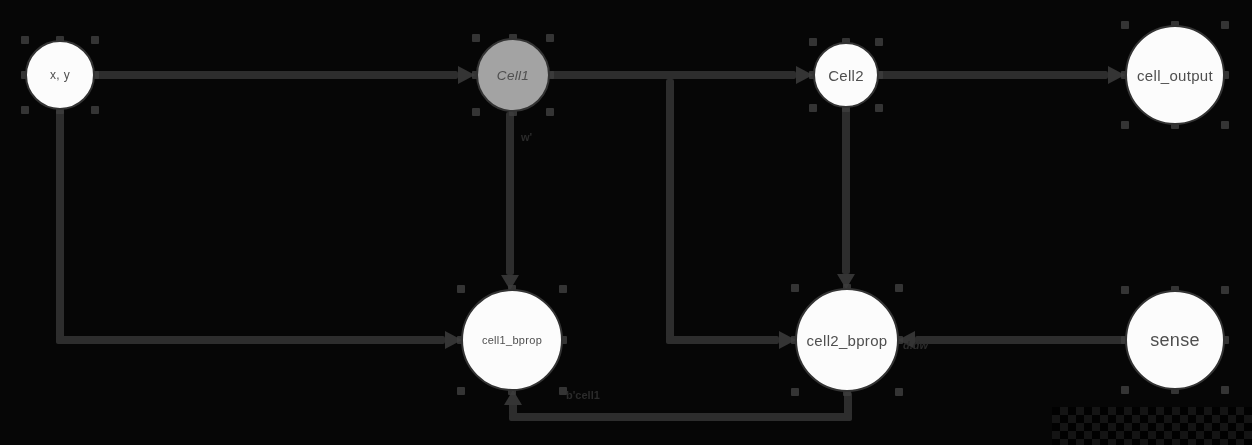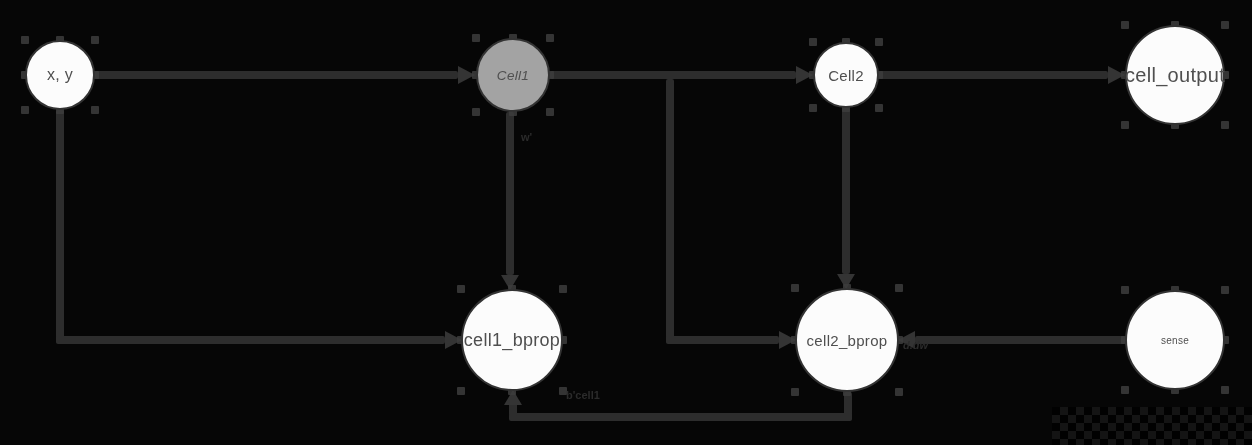--- a/index.html
+++ b/index.html
@@ -124,21 +124,21 @@
   <div id="nodes-layer">
       <div class="handle" style="left: 21px; top: 36px; background: rgb(61, 61, 61);"></div>
       <div class="handle" style="left: 56px; top: 36px; background: rgb(61, 61, 61);"></div>
       <div class="handle" style="left: 91px; top: 36px; background: rgb(61, 61, 61);"></div>
       <div class="handle" style="left: 21px; top: 71px; background: rgb(61, 61, 61);"></div>
       <div class="handle" style="left: 91px; top: 71px; background: rgb(61, 61, 61);"></div>
       <div class="handle" style="left: 21px; top: 106px; background: rgb(61, 61, 61);"></div>
       <div class="handle" style="left: 56px; top: 106px; background: rgb(61, 61, 61);"></div>
       <div class="handle" style="left: 91px; top: 106px; background: rgb(61, 61, 61);"></div>
       <div class="node" style="left: 25px; top: 40px; width: 70px; height: 70px; background: rgb(252, 252, 252); border-color: rgb(51, 51, 51);">
-        <span class="node-label" style="font-size: 16px;">x, y</span>
+        <span class="node-label" style="font-size: 12px;">x, y</span>
       </div>
       <div class="handle" style="left: 472px; top: 34px; background: rgb(61, 61, 61);"></div>
       <div class="handle" style="left: 509px; top: 34px; background: rgb(61, 61, 61);"></div>
       <div class="handle" style="left: 546px; top: 34px; background: rgb(61, 61, 61);"></div>
       <div class="handle" style="left: 472px; top: 71px; background: rgb(61, 61, 61);"></div>
       <div class="handle" style="left: 546px; top: 71px; background: rgb(61, 61, 61);"></div>
       <div class="handle" style="left: 472px; top: 108px; background: rgb(61, 61, 61);"></div>
       <div class="handle" style="left: 509px; top: 108px; background: rgb(61, 61, 61);"></div>
       <div class="handle" style="left: 546px; top: 108px; background: rgb(61, 61, 61);"></div>
       <div class="node" style="left: 476px; top: 38px; width: 74px; height: 74px; background: #a3a3a3; border-color: rgb(51, 51, 51); font-style: italic;">
@@ -157,32 +157,32 @@
       </div>
       <div class="handle" style="left: 1121px; top: 21px; background: rgb(61, 61, 61);"></div>
       <div class="handle" style="left: 1171px; top: 21px; background: rgb(61, 61, 61);"></div>
       <div class="handle" style="left: 1221px; top: 21px; background: rgb(61, 61, 61);"></div>
       <div class="handle" style="left: 1121px; top: 71px; background: rgb(61, 61, 61);"></div>
       <div class="handle" style="left: 1221px; top: 71px; background: rgb(61, 61, 61);"></div>
       <div class="handle" style="left: 1121px; top: 121px; background: rgb(61, 61, 61);"></div>
       <div class="handle" style="left: 1171px; top: 121px; background: rgb(61, 61, 61);"></div>
       <div class="handle" style="left: 1221px; top: 121px; background: rgb(61, 61, 61);"></div>
       <div class="node" style="left: 1125px; top: 25px; width: 100px; height: 100px; background: rgb(252, 252, 252); border-color: rgb(51, 51, 51);">
-        <span class="node-label" style="font-size: 20px;">cell_output</span>
+        <span class="node-label" style="font-size: 15px;">cell_output</span>
       </div>
       <div class="handle" style="left: 457px; top: 285px; background: rgb(61, 61, 61);"></div>
       <div class="handle" style="left: 508px; top: 285px; background: rgb(61, 61, 61);"></div>
       <div class="handle" style="left: 559px; top: 285px; background: rgb(61, 61, 61);"></div>
       <div class="handle" style="left: 457px; top: 336px; background: rgb(61, 61, 61);"></div>
       <div class="handle" style="left: 559px; top: 336px; background: rgb(61, 61, 61);"></div>
       <div class="handle" style="left: 457px; top: 387px; background: rgb(61, 61, 61);"></div>
       <div class="handle" style="left: 508px; top: 387px; background: rgb(61, 61, 61);"></div>
       <div class="handle" style="left: 559px; top: 387px; background: rgb(61, 61, 61);"></div>
       <div class="node" style="left: 461px; top: 289px; width: 102px; height: 102px; background: rgb(252, 252, 252); border-color: rgb(51, 51, 51);">
-        <span class="node-label" style="font-size: 18px;">cell1_bprop</span>
+        <span class="node-label" style="font-size: 11px;">cell1_bprop</span>
       </div>
       <div class="handle" style="left: 791px; top: 284px; background: rgb(61, 61, 61);"></div>
       <div class="handle" style="left: 843px; top: 284px; background: rgb(61, 61, 61);"></div>
       <div class="handle" style="left: 895px; top: 284px; background: rgb(61, 61, 61);"></div>
       <div class="handle" style="left: 791px; top: 336px; background: rgb(61, 61, 61);"></div>
       <div class="handle" style="left: 895px; top: 336px; background: rgb(61, 61, 61);"></div>
       <div class="handle" style="left: 791px; top: 388px; background: rgb(61, 61, 61);"></div>
       <div class="handle" style="left: 843px; top: 388px; background: rgb(61, 61, 61);"></div>
       <div class="handle" style="left: 895px; top: 388px; background: rgb(61, 61, 61);"></div>
       <div class="node" style="left: 795px; top: 288px; width: 104px; height: 104px; background: rgb(252, 252, 252); border-color: rgb(51, 51, 51);">
@@ -190,21 +190,21 @@
       </div>
       <div class="handle" style="left: 1121px; top: 286px; background: rgb(61, 61, 61);"></div>
       <div class="handle" style="left: 1171px; top: 286px; background: rgb(61, 61, 61);"></div>
       <div class="handle" style="left: 1221px; top: 286px; background: rgb(61, 61, 61);"></div>
       <div class="handle" style="left: 1121px; top: 336px; background: rgb(61, 61, 61);"></div>
       <div class="handle" style="left: 1221px; top: 336px; background: rgb(61, 61, 61);"></div>
       <div class="handle" style="left: 1121px; top: 386px; background: rgb(61, 61, 61);"></div>
       <div class="handle" style="left: 1171px; top: 386px; background: rgb(61, 61, 61);"></div>
       <div class="handle" style="left: 1221px; top: 386px; background: rgb(61, 61, 61);"></div>
       <div class="node" style="left: 1125px; top: 290px; width: 100px; height: 100px; background: rgb(252, 252, 252); border-color: rgb(51, 51, 51);">
-        <span class="node-label" style="font-size: 10px;">sense</span>
+        <span class="node-label" style="font-size: 18px;">sense</span>
       </div>
     </div>
   <div id="annotations-layer">
       <div class="annotation" style="left: 521px; top: 131px; color: rgb(43, 43, 43);">w'</div>
       <div class="annotation italic" style="left: 903px; top: 299px; color: rgb(43, 43, 43);">d.dw</div>
       <div class="annotation" style="left: 566px; top: 389px; color: rgb(43, 43, 43);">b'cell1</div>
     </div>
   <div id="watermark-strip"></div>
 </div>
 

